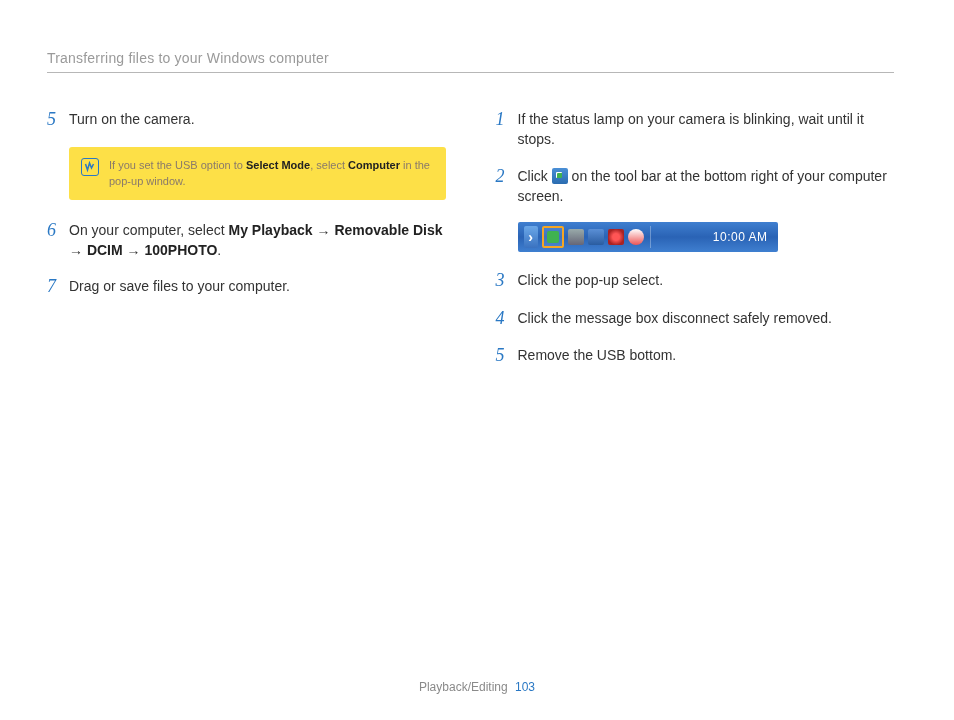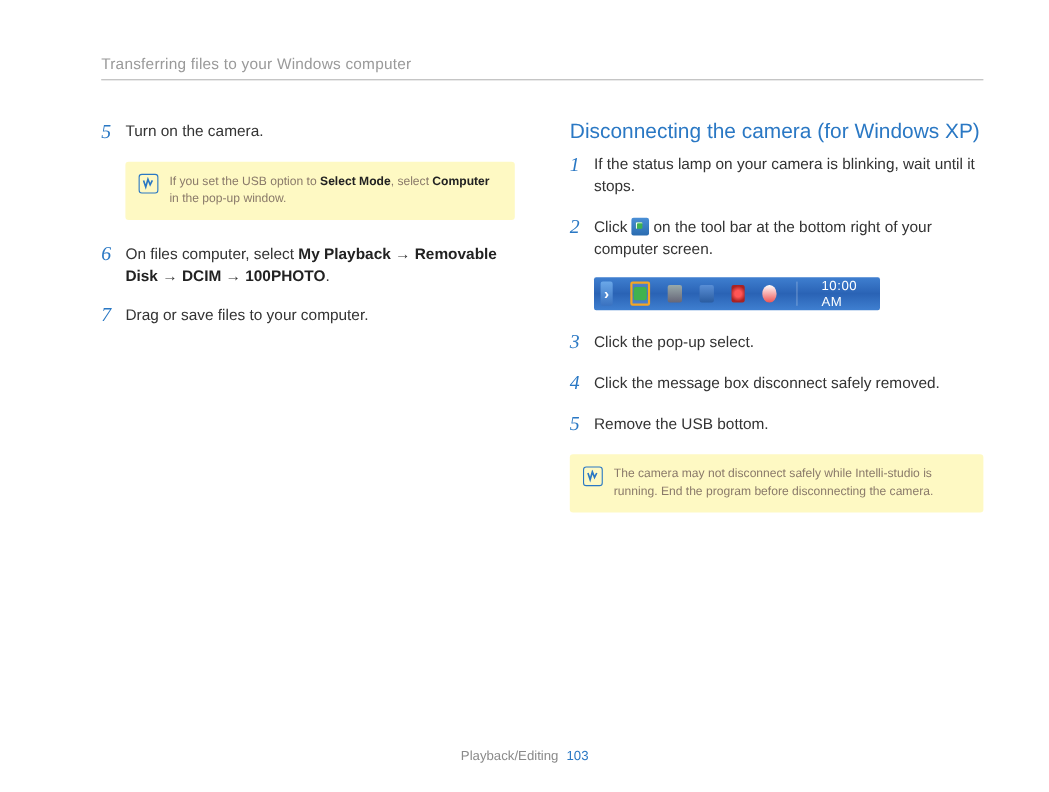--- a/index.html
+++ b/index.html
@@ -1,35 +1,35 @@
 <!DOCTYPE html>
 <html><head>
 <meta charset="utf-8">
 <style>
   * { box-sizing: border-box; margin: 0; padding: 0; }
   html, body { width: 954px; height: 720px; background: #fff; font-family: Arial, Helvetica, sans-serif; color: #4a4a4a; }
-  .page { padding: 50px 60px 30px 92px; position: relative; height: 100%; }
+  .page { padding: 50px 60px 30px 47px; position: relative; height: 100%; }
   .header-title { font-size: 14px; color: #9a9a9a; font-weight: 300; padding-bottom: 6px; border-bottom: 1px solid #b7b7b7; margin-bottom: 36px; letter-spacing: 0.2px; }
   .columns { display: flex; gap: 50px; }
   .col { flex: 1; min-width: 0; }
   .step { display: flex; margin-bottom: 16px; }
   .stepnum { font-style: italic; font-family: Georgia, 'Times New Roman', serif; font-size: 18px; color: #2a78c4; width: 22px; flex-shrink: 0; line-height: 1.2; }
   .stepbody { font-size: 14px; color: #333; line-height: 1.45; flex: 1; }
   .stepbody .bullet { margin-top: 6px; font-size: 13px; color: #555; display: flex; }
   .stepbody .bullet::before { content: "•"; margin: 0 8px 0 4px; }
-  .notebox { background: #fef9c3; border-radius: 3px; padding: 10px 12px 10px 12px; margin: 10px 0 20px 22px; display: flex; gap: 10px; align-items: flex-start; }
+  .notebox { background: #fde047; border-radius: 3px; padding: 10px 12px 10px 12px; margin: 10px 0 20px 22px; display: flex; gap: 10px; align-items: flex-start; }
   .notebox.full { margin-left: 0; }
   .note-icon { width: 18px; height: 18px; border: 1.5px solid #2a78c4; border-radius: 3px; display: flex; align-items: center; justify-content: center; flex-shrink: 0; margin-top: 1px; }
   .note-icon svg { width: 12px; height: 12px; }
   .note-text { font-size: 11px; color: #8a7a6a; line-height: 1.5; }
   .section-heading { font-size: 19px; color: #2a78c4; font-weight: 400; margin-bottom: 8px; }
   .section-intro { font-size: 13.5px; color: #555; line-height: 1.45; margin-bottom: 20px; }
   .inline-icon { display: inline-block; width: 16px; height: 16px; background: linear-gradient(#4a8fd6,#2a6cb0); border-radius: 2px; vertical-align: -3px; position: relative; }
   .inline-icon::after { content: ""; position: absolute; left: 4px; top: 4px; width: 6px; height: 6px; background: #3fb24f; border-radius: 1px; box-shadow: 1px 1px 0 #fff inset; }
-  .taskbar-img { margin: 12px 0 18px 22px; width: 260px; height: 30px; background: linear-gradient(#3f7fd0 0%, #2a63b5 50%, #3f7fd0 100%); border-radius: 2px; display: flex; align-items: center; padding: 0 6px; gap: 16px; color: #fff; font-size: 12px; position: relative; }
+  .taskbar-img { margin: 12px 0 18px 22px; width: 260px; height: 30px; background: linear-gradient(#3f7fd0 0%, #2a63b5 50%, #3f7fd0 100%); border-radius: 2px; display: flex; align-items: center; padding: 0 6px; gap: 4px; color: #fff; font-size: 12px; position: relative; }
   .taskbar-img .chev { width: 14px; height: 22px; background: linear-gradient(#6aa7e8,#3a72c0); border-radius: 2px; display:flex; align-items:center; justify-content:center; }
   .taskbar-img .chev::before { content: "›"; color:#fff; font-size:14px; font-weight:bold; }
   .taskbar-img .hl { width: 22px; height: 22px; border: 2px solid #f5a623; border-radius: 2px; display:flex; align-items:center; justify-content:center; background: rgba(255,255,255,0.1); }
   .taskbar-img .hl .ic { width:12px; height:12px; background:#3fb24f; border-radius:2px; position:relative; }
   .taskbar-img .tray-ic { width:16px; height:16px; border-radius:2px; }
   .taskbar-img .time { margin-left:auto; font-size:12px; color:#fff; letter-spacing:0.5px; padding-right:4px; }
   .taskbar-img .sep { width:1px; height:22px; background: rgba(255,255,255,0.3); margin: 0 6px 0 2px; }
   b { font-weight: 600; color: #222; }
   .footer { position: absolute; bottom: 26px; left: 0; right: 0; text-align: center; font-size: 12px; color: #8a8a8a; }
   .footer .pn { color: #2a78c4; margin-left: 4px; }
@@ -58,36 +58,35 @@
             </svg>
         </div>
         <div class="note-text">
           <span>If you set the USB option to </span><b>Select Mode</b><span>, select </span><b>Computer</b><span> in the pop-up window.</span>
         </div>
       </div>
 
       <div class="step">
         <div class="stepnum">6</div>
         <div class="stepbody">
-          <span>On files computer, select </span><b>My Playback</b><span> → </span><b>Removable Disk</b><span> → </span><b>DCIM</b><span> → </span><b>100PHOTO</b><span>.</span>
+          <span>On your computer, select </span><b>My Playback</b><span> → </span><b>Removable Disk</b><span> → </span><b>DCIM</b><span> → </span><b>100PHOTO</b><span>.</span>
         </div>
       </div>
 
       <div class="step">
         <div class="stepnum">7</div>
         <div class="stepbody">
           <span>Drag or save files to your computer.</span>
         </div>
       </div>
 
     </div>
 
     <div class="col">
 
-      <div class="section-heading">Disconnecting the camera (for Windows XP)</div>
 
       <div class="step">
         <div class="stepnum">1</div>
         <div class="stepbody"><span>If the status lamp on your camera is blinking, wait until it stops.</span></div>
       </div>
 
       <div class="step">
         <div class="stepnum">2</div>
         <div class="stepbody">
           <span>Click </span><span class="inline-icon"></span><span> on the tool bar at the bottom right of your computer screen.</span>
@@ -115,28 +114,20 @@
       <div class="step">
         <div class="stepnum">4</div>
         <div class="stepbody"><span>Click the message box disconnect safely removed.</span></div>
       </div>
 
       <div class="step">
         <div class="stepnum">5</div>
         <div class="stepbody"><span>Remove the USB bottom.</span></div>
       </div>
 
-      <div class="notebox full">
-        <div class="note-icon">
-          <svg viewBox="0 0 24 24">
-              <path fill="none" stroke="#2a78c4" stroke-width="3" d="M3 6l4 12 4-14 4 10 4-8"></path>
-            </svg>
-        </div>
-        <div class="note-text">The camera may not disconnect safely while Intelli-studio is running. End the program before disconnecting the camera.</div>
-      </div>
 
     </div>
   </div>
 
   <div class="footer">
     <span>Playback/Editing</span>
     <span class="pn">103</span>
   </div>
 </div>
 

